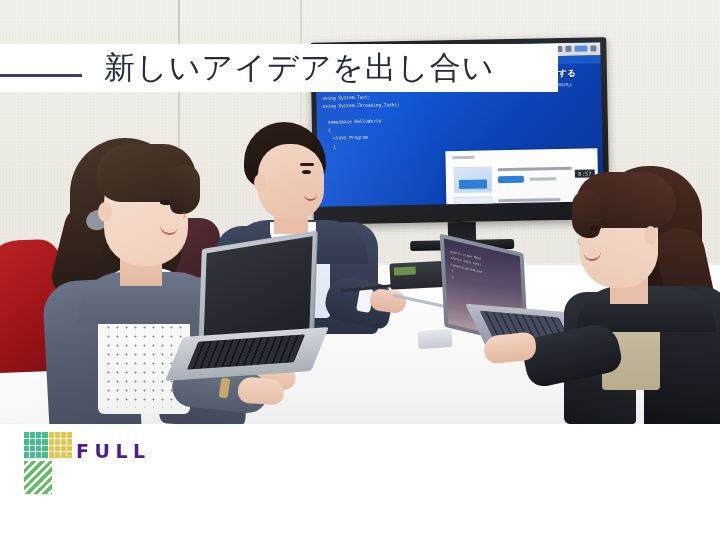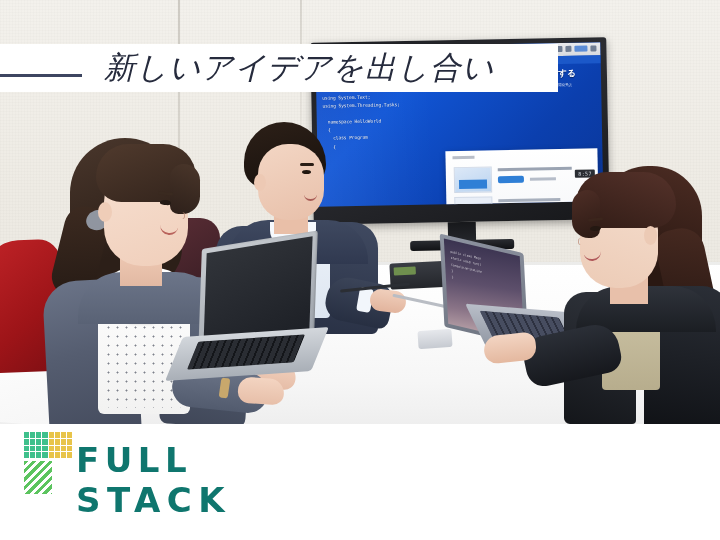--- a/index.html
+++ b/index.html
@@ -340,21 +340,20 @@
   .headline-rule{
     position:absolute;left:0;top:74px;width:82px;height:3px;
     background:#3d4560;
   }
   .headline{
     position:absolute;left:104px;top:44px;height:48px;
     display:flex;align-items:center;
     font-family:"DejaVu Serif", serif;
     font-size:31px;font-weight:normal;color:#262b3d;letter-spacing:1px;
     white-space:nowrap;
-    font-style:italic;
   }
 
   
   .footer{
     position:absolute;left:0;top:424px;width:720px;height:116px;background:#ffffff;
   }
   .logo{
     position:absolute;left:24px;top:8px;width:176px;height:84px;
   }
   .logo-mark{
@@ -366,21 +365,21 @@
     gap:1px;
   }
   .dots-grid i{display:block;width:100%;height:100%;}
   .stripes{
     position:absolute;left:0;top:29px;width:28px;height:33px;
     background:repeating-linear-gradient(135deg,#5cc45f 0 3px,#ffffff 3px 6px);
   }
   .logo-text{
     position:absolute;left:52px;top:8px;
     font-family:"DejaVu Sans", sans-serif;font-weight:bold;
-    color:#0f766e;font-size:34px;line-height:1.18;letter-spacing:5.5px;
+    color:#4c1d95;font-size:19px;line-height:1.18;letter-spacing:5.5px;text-align:right;
   }
   .logo-text .l2{letter-spacing:6.5px;}
   .tagline{
     position:absolute;right:22px;top:18px;
     font-family:"DejaVu Serif", serif;
     font-size:40px;color:#343b52;letter-spacing:1px;white-space:nowrap;
   }
   .tagline .sm{font-size:32px;}
 </style>
 </head>
@@ -588,19 +587,18 @@
             <i style="background:#3fc08c"></i>
           <i style="background:#e8c44a"></i>
             <i style="background:#e8c44a"></i>
             <i style="background:#e8c44a"></i>
             <i style="background:#e8c44a"></i>
         </div>
         <div class="stripes"></div>
       </div>
       <div class="logo-text">
         <div class="l1">FULL</div>
-        <div class="l2">STACK</div>
       </div>
     </div>
 
 
   </div>
 </div>
 
 </body></html>

